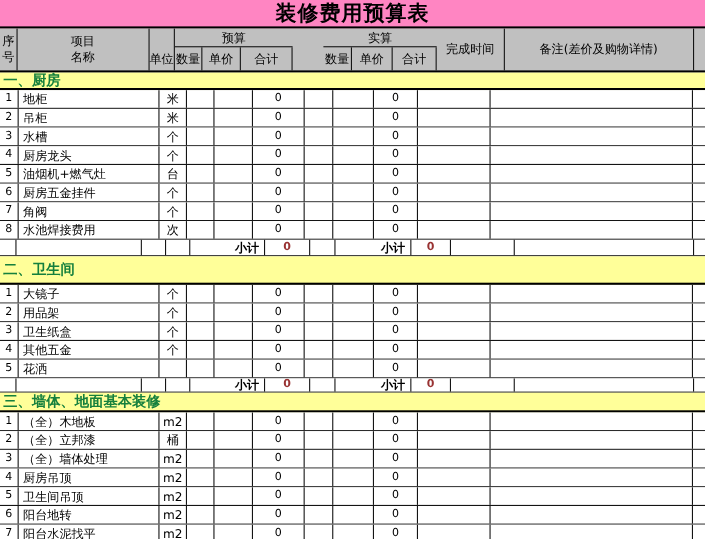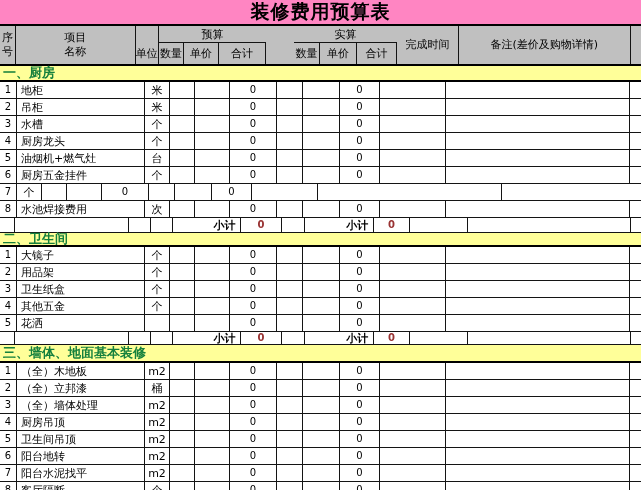--- a/index.html
+++ b/index.html
@@ -214,20 +214,21 @@
         <div class="cell c5 num">0</div>
         <div class="cell c6"></div>
         <div class="cell c7"></div>
         <div class="cell c8 num">0</div>
         <div class="cell c9"></div>
         <div class="cell c10"></div>
         <div class="cell c11"></div>
       </div>
       <div class="row item-row">
         <div class="cell c0 num">7</div>
+        <div class="cell c1">角阀</div>
         <div class="cell c2">个</div>
         <div class="cell c3"></div>
         <div class="cell c4"></div>
         <div class="cell c5 num">0</div>
         <div class="cell c6"></div>
         <div class="cell c7"></div>
         <div class="cell c8 num">0</div>
         <div class="cell c9"></div>
         <div class="cell c10"></div>
         <div class="cell c11"></div>
@@ -253,21 +254,21 @@
         <div class="cell c3"></div>
         <div class="cell c4 subtotal-label">小计</div>
         <div class="cell c5 subtotal-value num">0</div>
         <div class="cell c6"></div>
         <div class="cell c7 subtotal-label">小计</div>
         <div class="cell c8 subtotal-value num">0</div>
         <div class="cell c9"></div>
         <div class="cell c10"></div>
         <div class="cell c11"></div>
       </div>
-      <div class="section-band" style="height: 14px;">二、卫生间</div>
+      <div class="section-band" style="height: 26px;">二、卫生间</div>
       <div class="row item-row">
         <div class="cell c0 num">1</div>
         <div class="cell c1">大镜子</div>
         <div class="cell c2">个</div>
         <div class="cell c3"></div>
         <div class="cell c4"></div>
         <div class="cell c5 num">0</div>
         <div class="cell c6"></div>
         <div class="cell c7"></div>
         <div class="cell c8 num">0</div>

